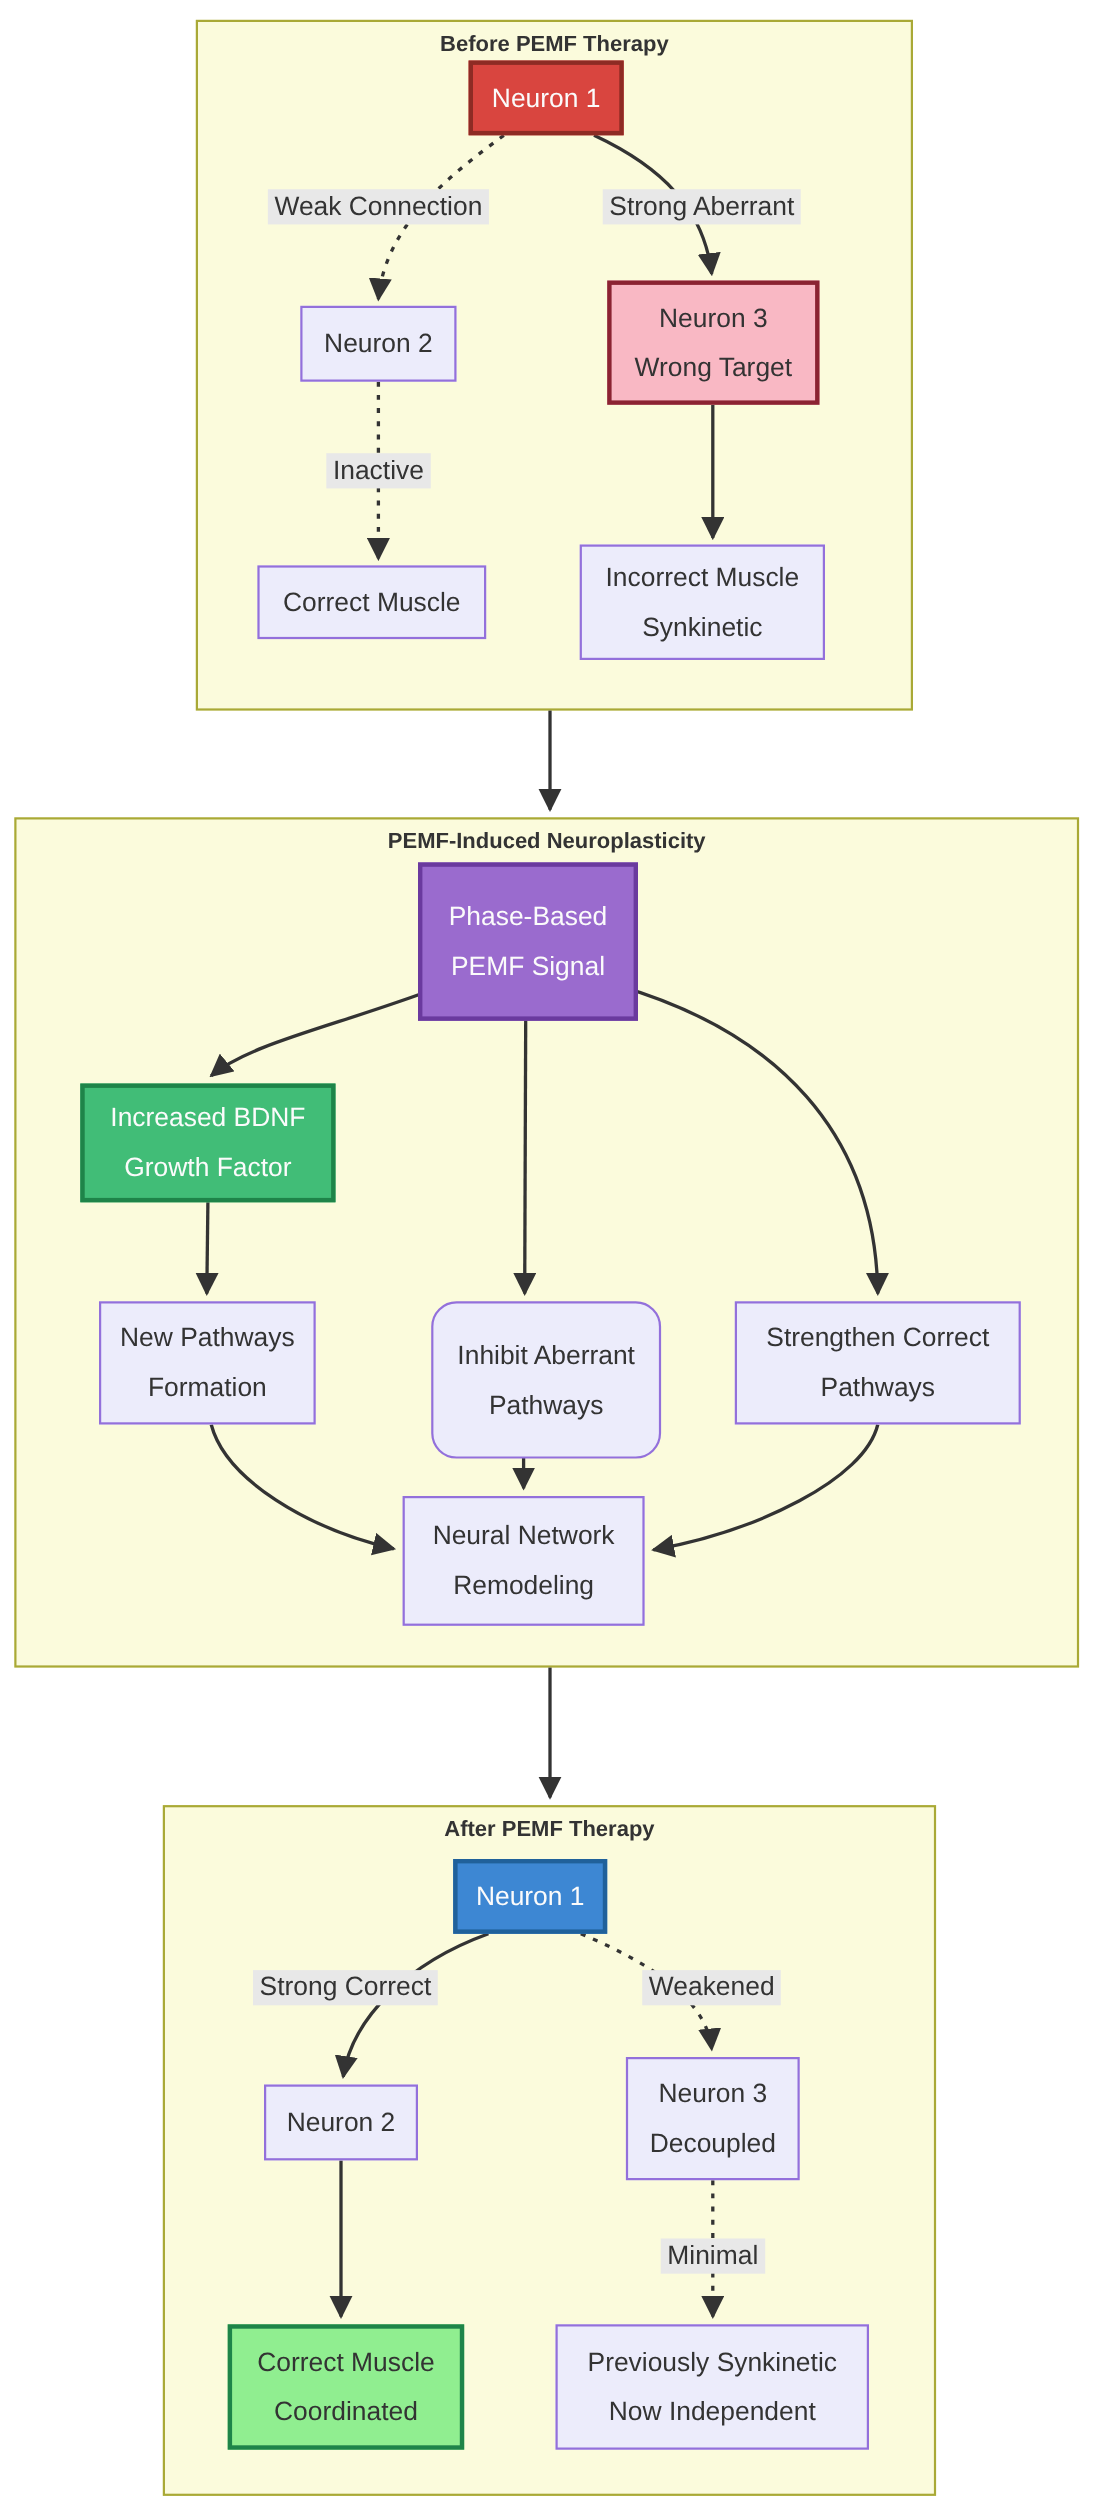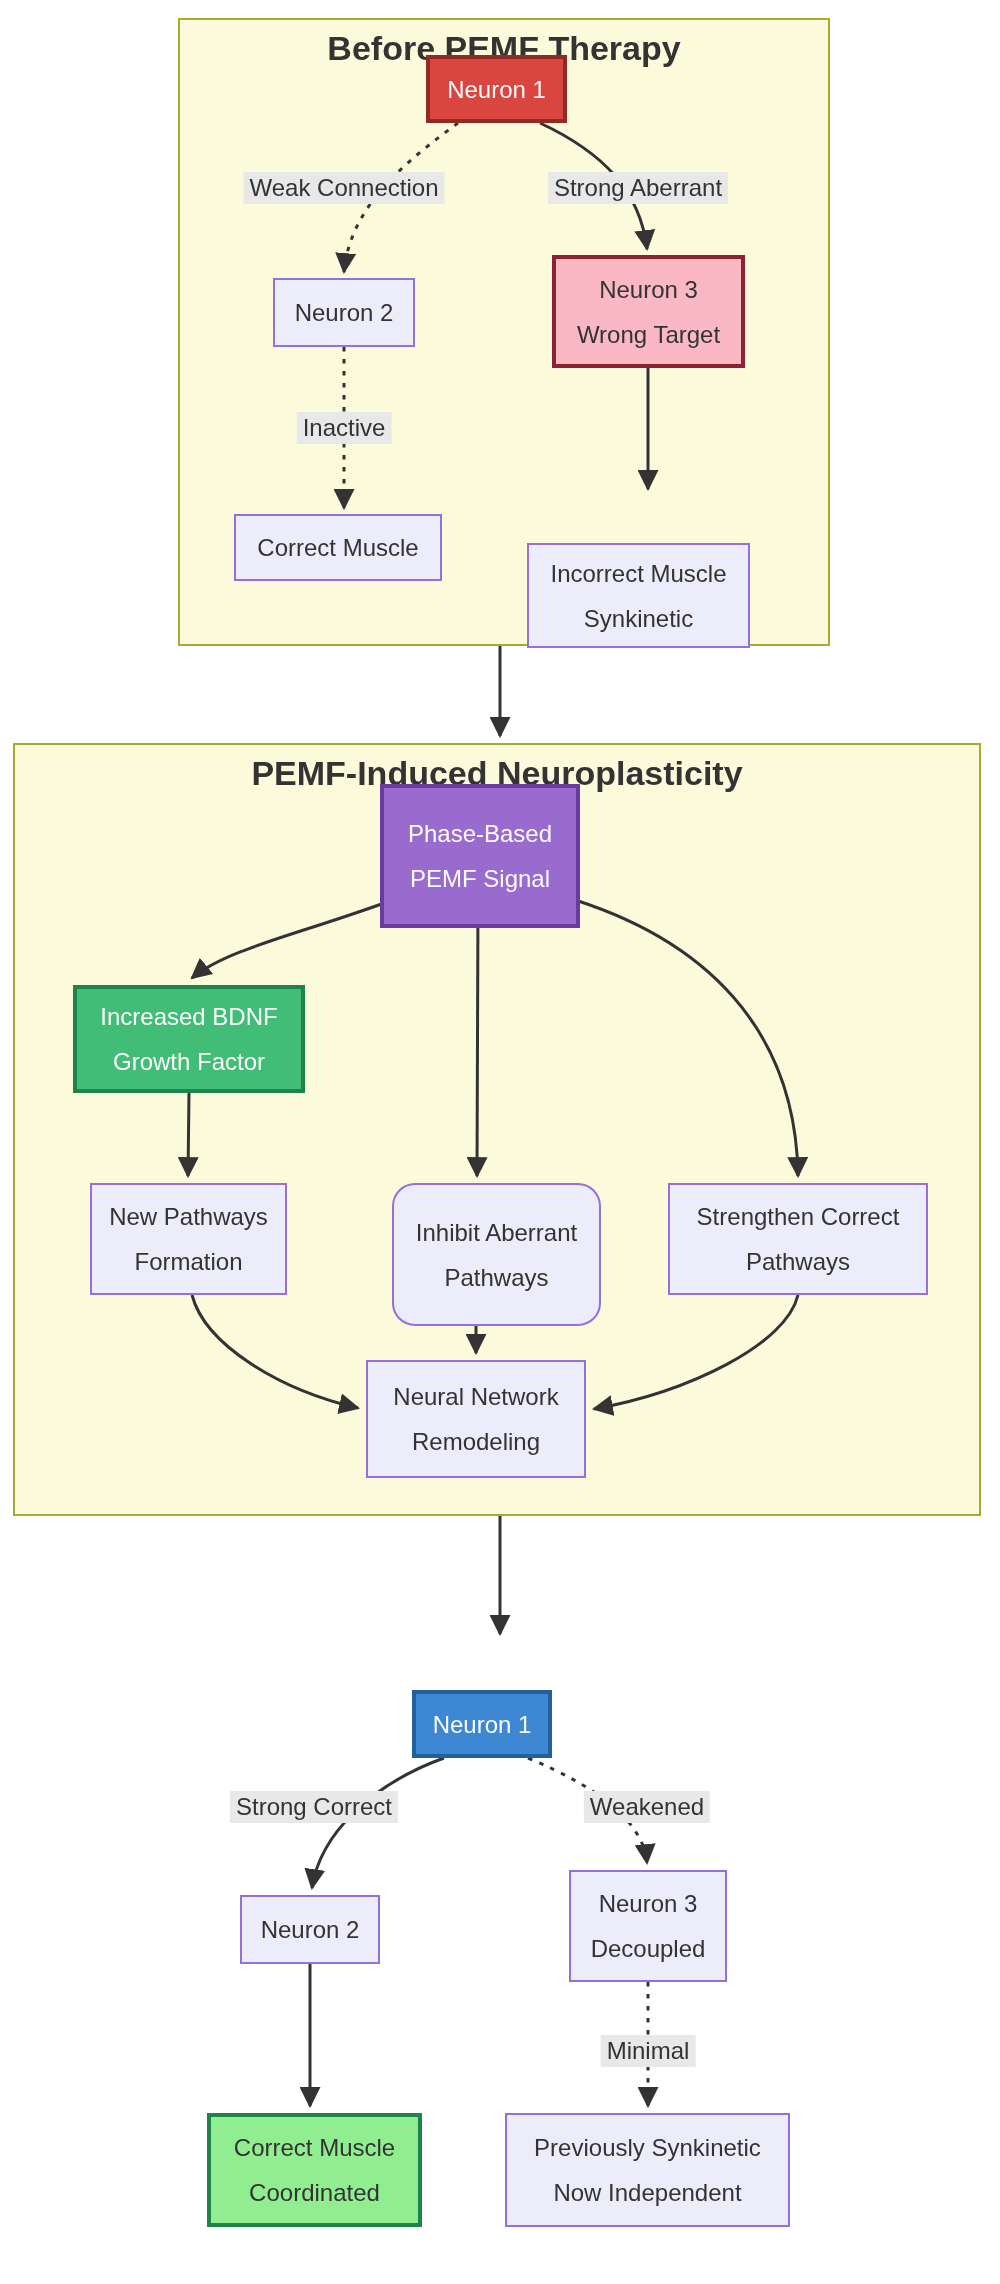--- a/index.html
+++ b/index.html
@@ -18,21 +18,21 @@
     border: 2px solid var(--section-border, #a9a936);
     box-sizing: border-box;
   }
   .sec-before { left: 178px; top: 18px;   width: 652px; height: 628px; }
   .sec-during { left: 13px;  top: 743px;  width: 968px; height: 773px; }
   .sec-after  { left: 148px; top: 1641px; width: 703px; height: 628px; }
   .section-title {
     position: absolute;
     top: 9px; left: 0; width: 100%;
     text-align: center;
-    font-size: 34px;
+    font-size: 20px;
     font-weight: bold;
     color: var(--title-color, #333);
   }
   svg.edges { position: absolute; left: 0; top: 0; z-index: 1; }
   svg.edges path.edge {
     fill: none;
     stroke: var(--edge-color, #333);
     stroke-width: 3px;
   }
   svg.edges path.dotted { stroke-dasharray: 4.5 7.5; }
@@ -57,21 +57,21 @@
   .node.purple     { background: var(--purple-fill);     border: 4px solid var(--purple-border);     color: var(--text-light); }
   .node.green      { background: var(--green-fill);      border: 4px solid var(--green-border);      color: var(--text-light); }
   .node.blue       { background: var(--blue-fill);       border: 4px solid var(--blue-border);       color: var(--text-light); }
   .node.lightgreen { background: var(--lightgreen-fill); border: 4px solid var(--lightgreen-border); }
 
   
   .n1-before   { left: 426px; top: 55px;   width: 141px; height: 68px;  }
   .n2-before   { left: 273px; top: 278px;  width: 142px; height: 69px;  }
   .n3-before   { left: 552px; top: 255px;  width: 193px; height: 113px; }
   .m1-before   { left: 234px; top: 514px;  width: 208px; height: 67px;  }
-  .m2-before   { left: 527px; top: 495px;  width: 223px; height: 105px; margin-top: 48px; }
+  .m2-before   { left: 527px; top: 495px;  width: 223px; height: 105px; }
   .pemf        { left: 380px; top: 784px;  width: 200px; height: 144px; }
   .bdnf        { left: 73px;  top: 985px;  width: 232px; height: 108px; }
   .synapse     { left: 90px;  top: 1183px; width: 197px; height: 112px; }
   .inhibit     { left: 392px; top: 1183px; width: 209px; height: 143px; border-radius: 23px; }
   .strengthen  { left: 668px; top: 1183px; width: 260px; height: 112px; }
   .remodel     { left: 366px; top: 1360px; width: 220px; height: 118px; }
   .n1-after    { left: 412px; top: 1690px; width: 140px; height: 68px;  }
   .n2-after    { left: 240px; top: 1895px; width: 140px; height: 69px;  }
   .n3-after    { left: 569px; top: 1870px; width: 158px; height: 112px; }
   .m1-after    { left: 207px; top: 2113px; width: 215px; height: 114px; }
@@ -99,20 +99,23 @@
 <body>
 
 <div class="canvas">
 
   <div class="section sec-before">
     <div class="section-title">Before PEMF Therapy</div>
   </div>
   <div class="section sec-during">
     <div class="section-title">PEMF-Induced Neuroplasticity</div>
   </div>
+  <div class="section sec-after">
+    <div class="section-title">After PEMF Therapy</div>
+  </div>
 
   <svg class="edges" width="1000" height="2284" viewBox="0 0 1000 2284">
     <defs>
       <marker id="arrow" viewBox="0 0 10 10" refX="9" refY="5" markerWidth="7" markerHeight="7" orient="auto-start-reverse">
         <path class="arrowhead" d="M 0 0 L 10 5 L 0 10 z"></path>
       </marker>
     </defs>
 
     <path class="edge dotted" marker-end="url(#arrow)" d="M 458 123 C 408 160 350 205 344 272"></path>
     <path class="edge" marker-end="url(#arrow)" d="M 540 123 C 602 152 640 190 647 249"></path>

